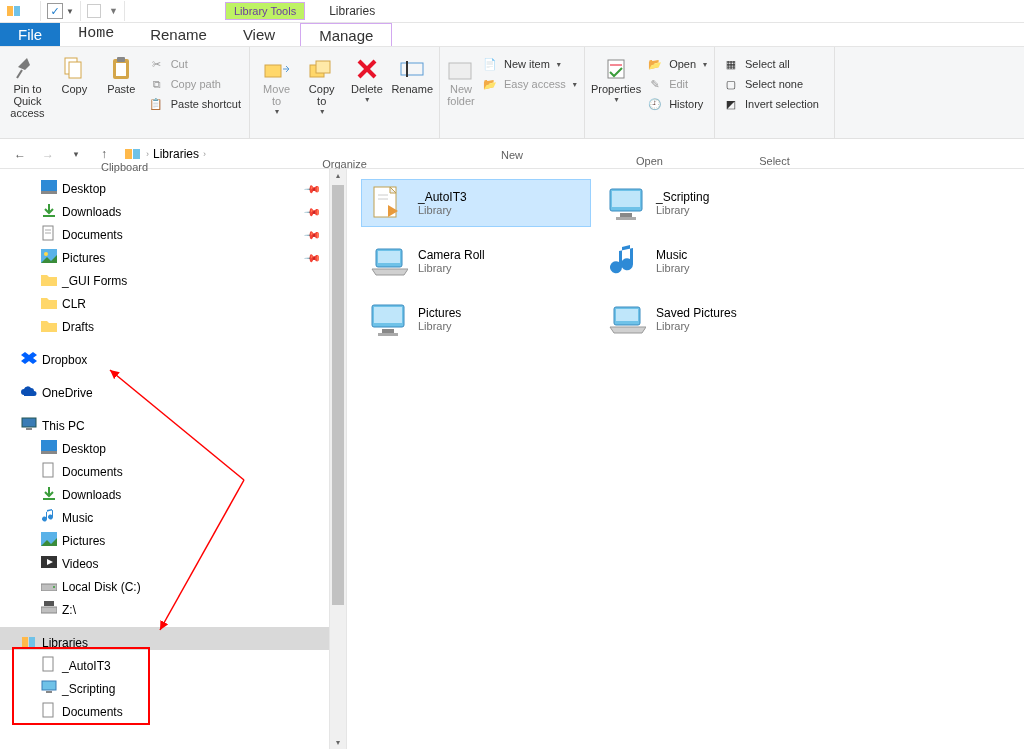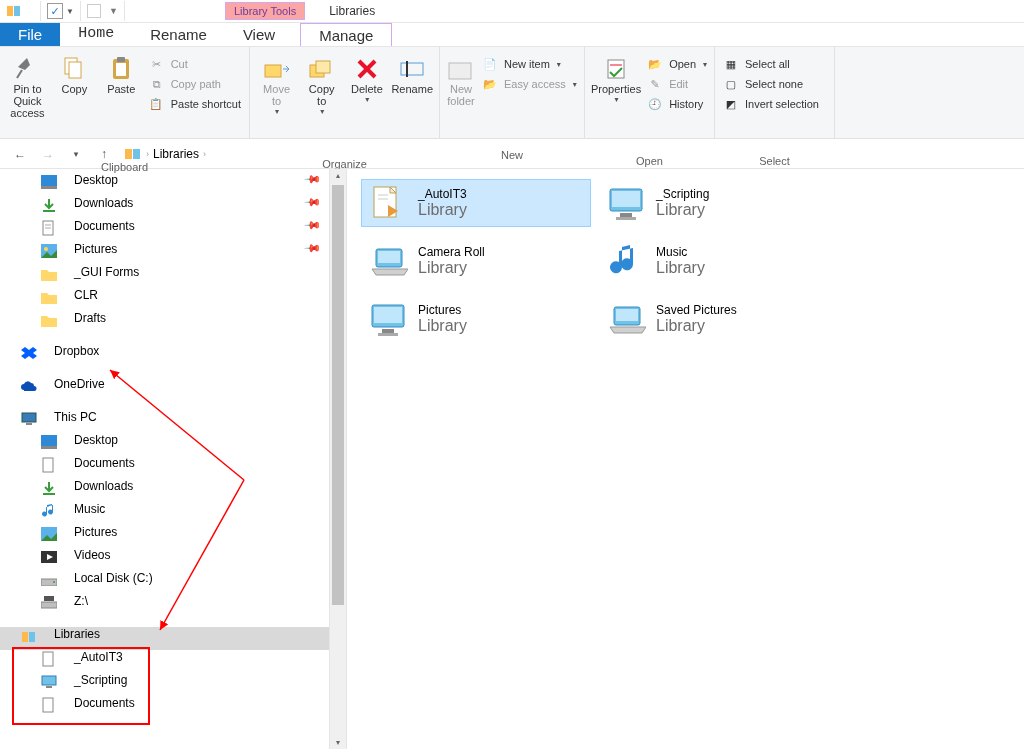--- a/index.html
+++ b/index.html
@@ -5,21 +5,21 @@
   * { box-sizing: border-box; margin: 0; padding: 0; font-family: "Segoe UI", Tahoma, sans-serif; }
   body { background: #fff; font-size: 12px; color: #000; width: 1024px; height: 749px; overflow: hidden; position: relative; }
 
   
   .titlebar { height: 23px; background: #fff; display: flex; align-items: center; border-bottom: 1px solid #e5e5e5; }
   .title-icons { display: flex; align-items: center; gap: 6px; padding: 0 6px; }
   .title-icons .ico { width: 16px; height: 16px; display: flex; align-items: center; justify-content: center; }
   .titlebar .qat { margin-left: 8px; display:flex; align-items:center; gap:2px;}
   .titlebar .qat .sep { width:1px; height:20px; background:#e5e5e5; margin:0 4px;}
   .titlebar .context-tab-wrap { position: absolute; left: 225px; top: 0; display: flex; align-items: center; height:22px; }
-  .context-label { background: #fca5a5; color: #6a3e9e; font-size: 11px; padding: 2px 8px; border:1px solid #d2a8f0; }
+  .context-label { background: #bef264; color: #6a3e9e; font-size: 11px; padding: 2px 8px; border:1px solid #d2a8f0; }
   .context-title { margin-left: 24px; font-size: 12px; color: #333; padding:3px 0; }
 
   
   .tabs { display: flex; align-items: stretch; height: 24px; background: #fff; border-bottom: 1px solid #e5e5e5; }
   .tab { padding: 4px 18px; font-size: 15px; color: #333; cursor: default; display: flex; align-items:center; }
   .tab.file { background: #1979ca; color: #fff; }
   .tab.active { border-bottom: 2px solid #fff; position: relative; font-family: Liberation Mono, monospace; }
 
   
   .ribbon { height: 92px; background: #f5f6f7; display: flex; border-bottom: 1px solid #e1e1e1; }
@@ -41,34 +41,34 @@
   .addr { display:flex; align-items:center; gap:4px; padding:0 4px; height:24px; flex:0 0 auto; }
   .addr .ico { width:18px; height:18px; }
   .addr .crumb { font-size:12px; }
 
   
   .main { display:flex; height: calc(749px - 23px - 24px - 92px - 30px); }
   .sidebar { width: 346px; overflow:hidden; display:flex; position:relative; }
   .tree { flex:1; padding: 4px 0; position:relative; }
   .tree-scroll { position:absolute; right:0; top:0; bottom:0; width:17px; background:#f0f0f0; border-left:1px solid #e5e5e5; }
   .tree-scroll .thumb { position:absolute; left:2px; right:2px; background:#c2c2c2; border-radius:0; }
-  .node { display:flex; align-items:flex-start; height:23px; gap:16px; padding-left: 20px; font-size:12px; position:relative; }
+  .node { display:flex; align-items:flex-end; height:23px; gap:4px; padding-left: 20px; font-size:12px; position:relative; }
   .node.indent1 { padding-left: 40px; }
   .node.selected { background:#d9d9d9; }
   .node .ico { width:18px; height:18px; display:flex; align-items:center; justify-content:center; }
   .node .pin { position:absolute; right:26px; color:#7a7a7a; font-size:11px; transform: rotate(45deg); }
   .spacer { height: 10px; }
 
   
   .content { flex:1; padding: 10px 14px; display:flex; flex-wrap:wrap; align-content:flex-start; gap: 10px 8px; position:relative; }
   .lib-item { width: 230px; height: 48px; display:flex; align-items:center; gap:10px; padding:4px 6px; border:1px solid transparent; }
   .lib-item.selected { background:#cce8ff; border:1px solid #99d1ff; }
   .lib-item .ico { width:40px; height:40px; display:flex; align-items:center; justify-content:center; }
   .lib-item .txt .name { font-size:12px; }
-  .lib-item .txt .sub { font-size:16px; color:#6d6d6d; }
+  .lib-item .txt .sub { font-size:11px; color:#6d6d6d; }
 
   .divider-v { width:1px; background:#e5e5e5; }
 
   
   .annot-box { position:absolute; border:2px solid #ff0000; pointer-events:none; }
   .annot-line { position:absolute; pointer-events:none; }
 
   .drop { font-size:8px; color:#555; margin-left:1px; }
 </style>
 </head>

